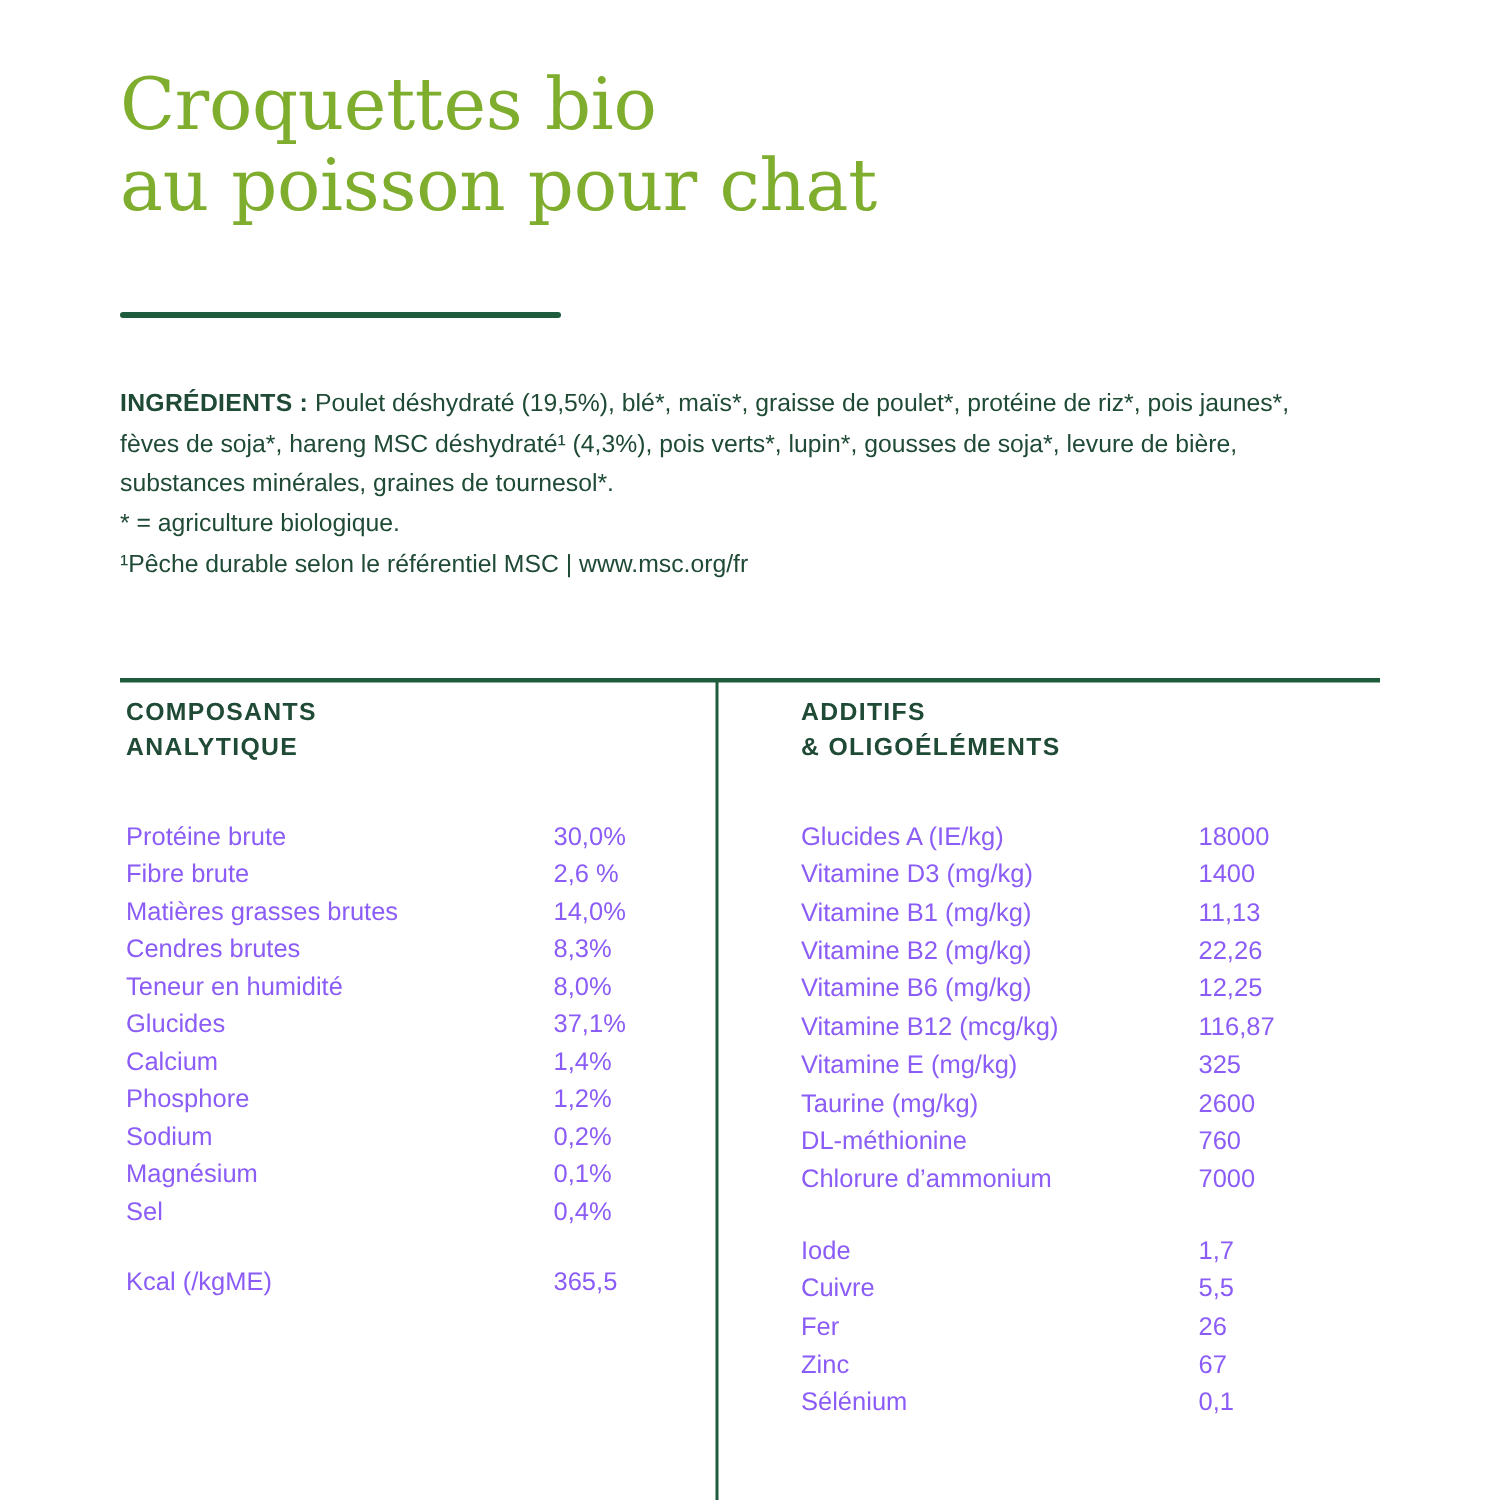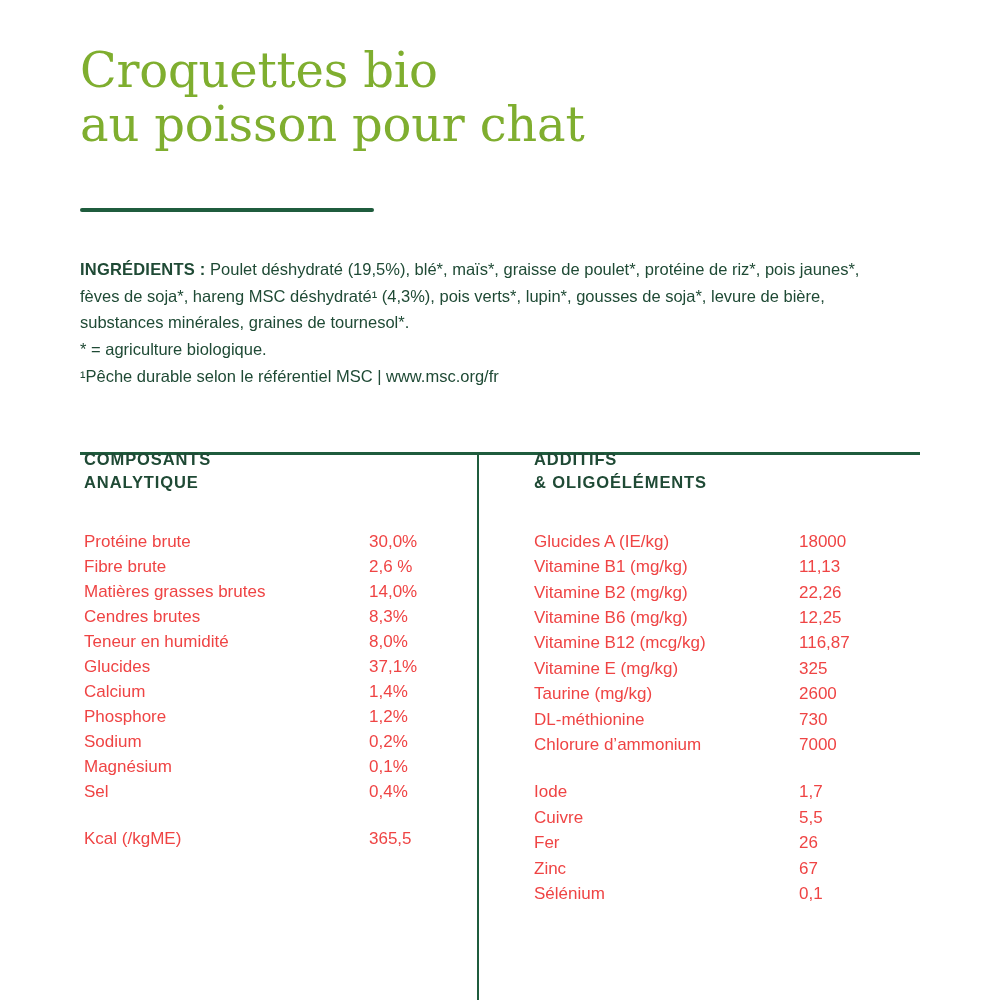--- a/index.html
+++ b/index.html
@@ -75,42 +75,42 @@
   .col-divider {
     position: absolute;
     left: 477px;
     top: 452px;
     width: 2px;
     height: 548px;
     background: #1f5c3d;
   }
   .col {
     position: absolute;
-    top: 448px;
+    top: 464px;
   }
   .col-left { left: 84px; width: 375px; }
   .col-right { left: 534px; width: 390px; }
   .col-head {
     font-size: 16.5px;
     font-weight: 700;
     letter-spacing: 0.9px;
     line-height: 1.42;
     color: #1f4a35;
     text-transform: uppercase;
   }
   .col-head span { display: block; }
   .rows {
     margin-top: 34px;
   }
   .row {
     display: flex;
     align-items: baseline;
     font-size: 17px;
     line-height: 1.52;
-    color: #ef4444;
+    color: #8b5cf6;
   }
   .row .label { flex: 0 0 auto; }
   .row .value { position: absolute; }
   .col-left .row { position: relative; height: 25px; }
   .col-left .row .value { left: 285px; }
   .col-right .row { position: relative; height: 25.4px; }
   .col-right .row .value { left: 253px; margin-left: 12px; }
   .spacer-kcal { height: 22px; }
   .spacer-mid { height: 22px; }
 </style>
@@ -197,20 +197,24 @@
     <div class="col-head">
       <span>ADDITIFS</span>
       <span>&amp; OLIGOÉLÉMENTS</span>
     </div>
     <div class="rows">
       <div class="row">
         <span class="label">Glucides A (IE/kg)</span>
         <span class="value">18000</span>
       </div>
       <div class="row">
+        <span class="label">Vitamine D3 (mg/kg)</span>
+        <span class="value">1400</span>
+      </div>
+      <div class="row">
         <span class="label">Vitamine B1 (mg/kg)</span>
         <span class="value">11,13</span>
       </div>
       <div class="row">
         <span class="label">Vitamine B2 (mg/kg)</span>
         <span class="value">22,26</span>
       </div>
       <div class="row">
         <span class="label">Vitamine B6 (mg/kg)</span>
         <span class="value">12,25</span>
@@ -222,21 +226,21 @@
       <div class="row">
         <span class="label">Vitamine E (mg/kg)</span>
         <span class="value">325</span>
       </div>
       <div class="row">
         <span class="label">Taurine (mg/kg)</span>
         <span class="value">2600</span>
       </div>
       <div class="row">
         <span class="label">DL-méthionine</span>
-        <span class="value">730</span>
+        <span class="value">760</span>
       </div>
       <div class="row">
         <span class="label">Chlorure d’ammonium</span>
         <span class="value">7000</span>
       </div>
       <div class="spacer-mid"></div>
       <div class="row">
         <span class="label">Iode</span>
         <span class="value">1,7</span>
       </div>

